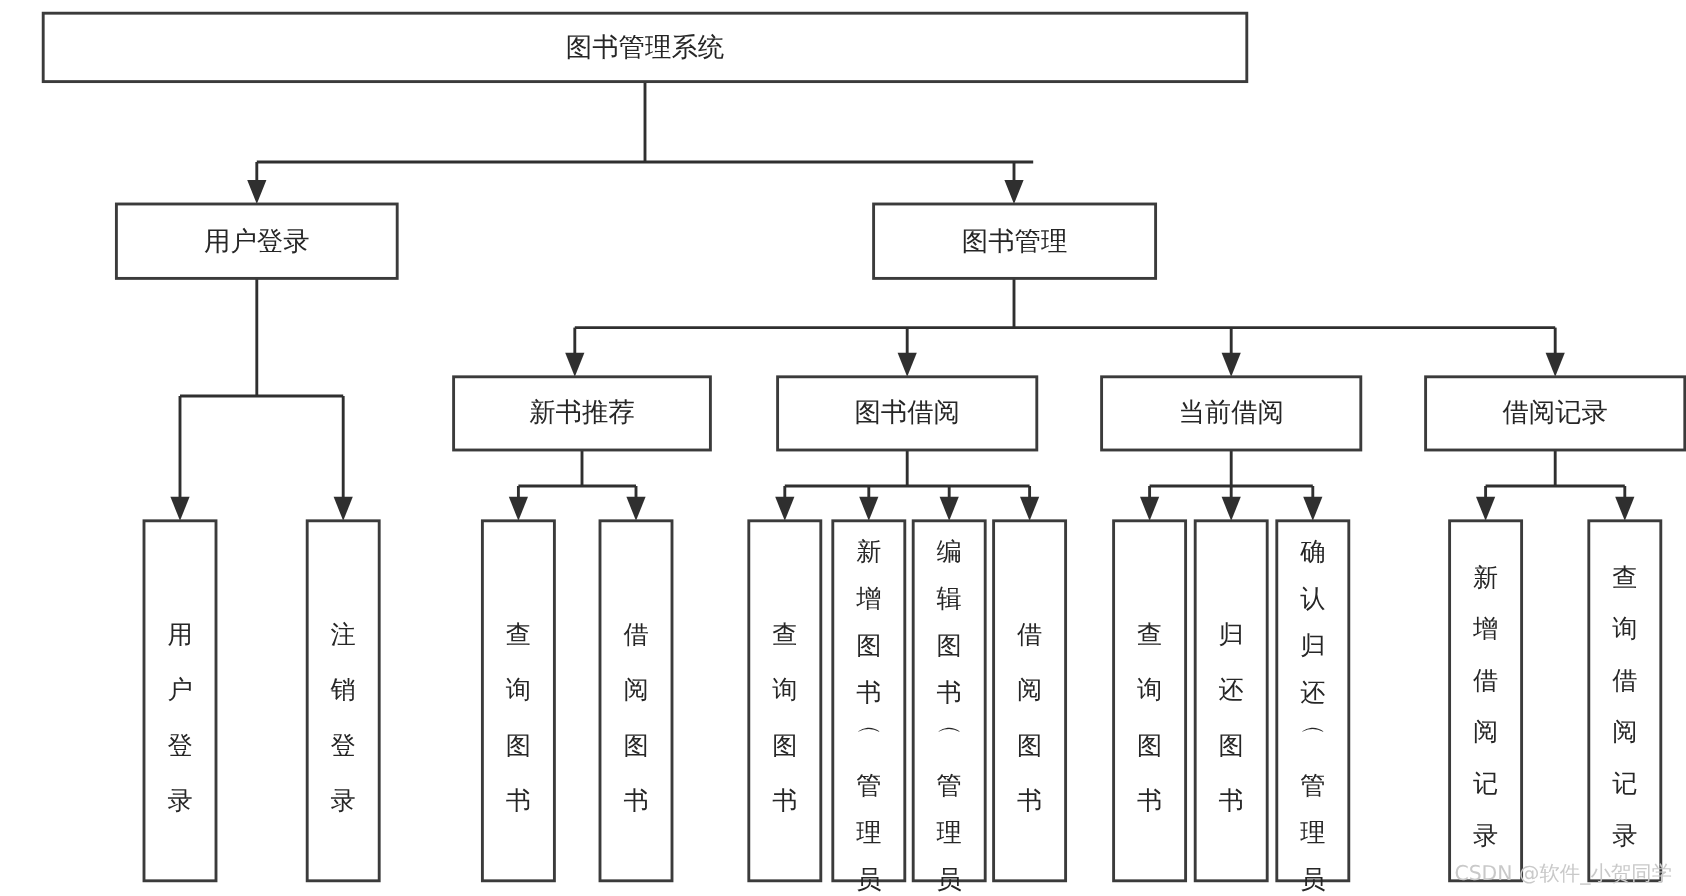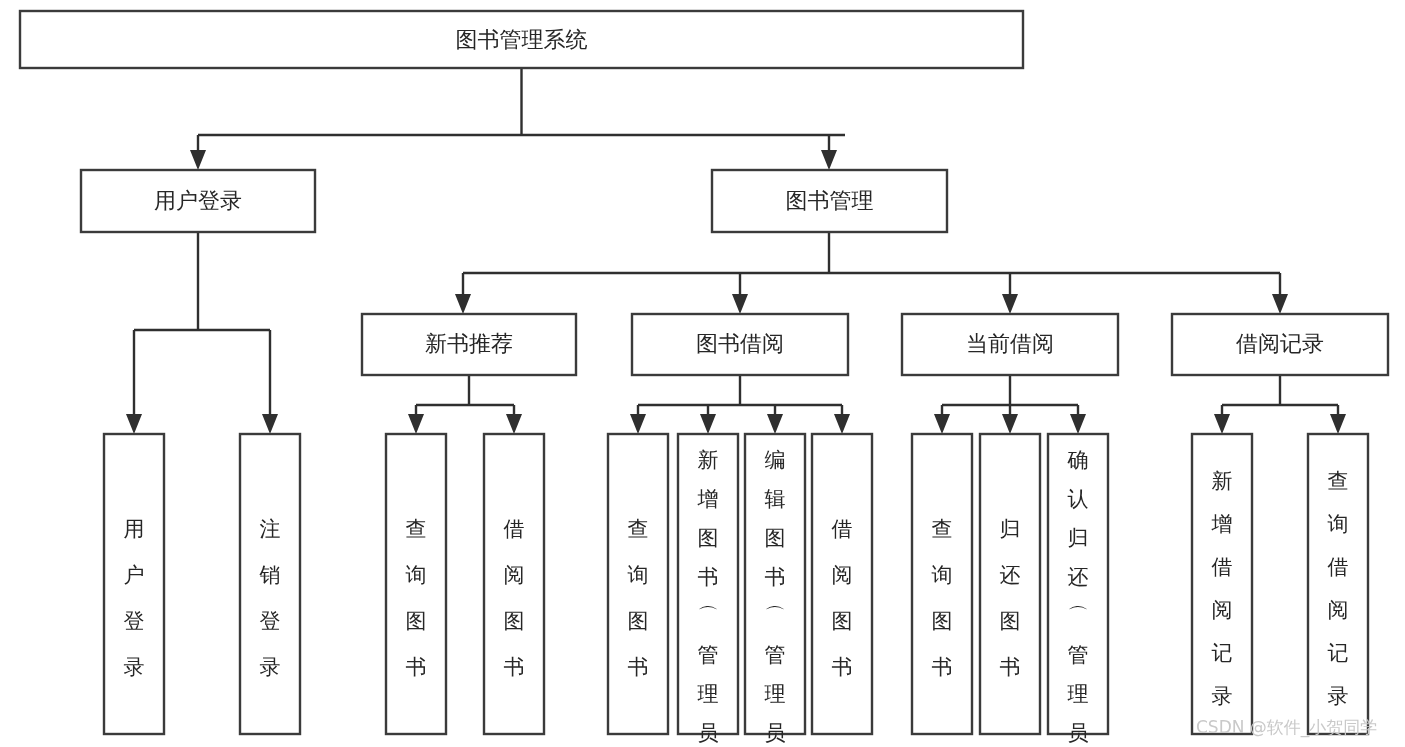--- a/index.html
+++ b/index.html
@@ -13,20 +13,21 @@
     overflow: hidden;
     font-family: "DejaVu Sans", "Liberation Sans", sans-serif;
     position: relative;
   }
   #diagram-root {
     position: absolute;
     left: 0;
     top: 0;
     width: 1150px;
     height: 747px;
+    padding-left: 16px;
   }
   svg.diagram {
     display: block;
     width: 1405px;
     height: 747px;
   }
   .node-box {
     fill: #ffffff;
     stroke: #3b3b3b;
     stroke-width: 2.4;

